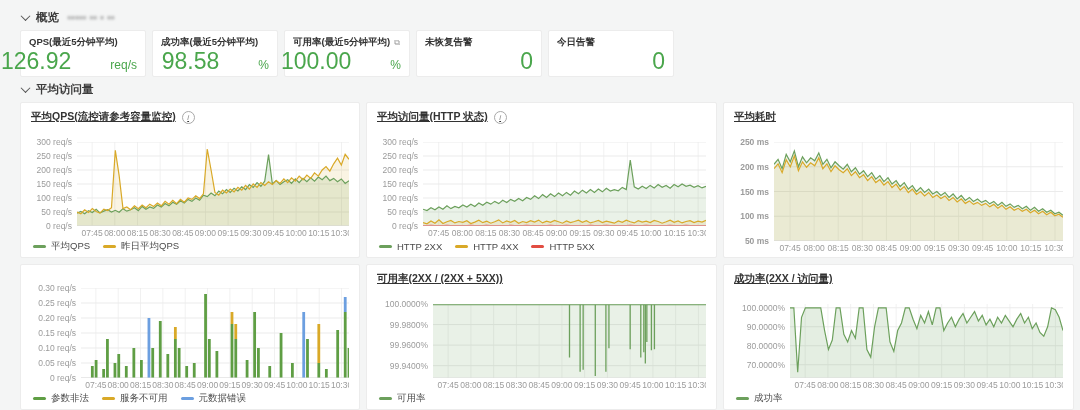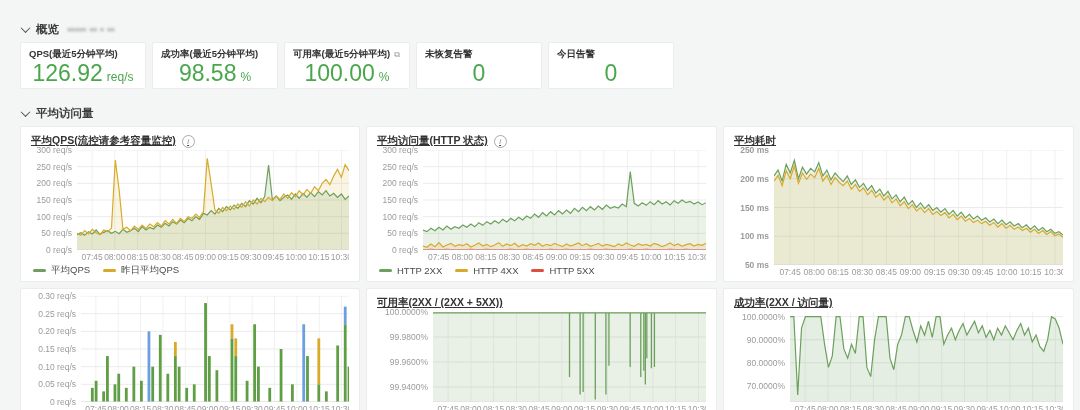--- a/index.html
+++ b/index.html
@@ -3,43 +3,43 @@
 <meta charset="utf-8">
 <style>
   html,body{margin:0;padding:0;}
   body{
     width:1080px;height:410px;overflow:hidden;background:#f4f5f5;
     font-family:"Liberation Sans","DejaVu Sans",sans-serif;
     -webkit-font-smoothing:antialiased;
   }
   .dash{padding:5px 4px 0 20px;}
   .section-header{display:flex;align-items:center;gap:7px;height:16px;
-    font-size:11.5px;font-weight:700;color:#3d3d3d;cursor:pointer;margin:16px 0 5px 2px;font-family:Liberation Serif, serif;}
+    font-size:11.5px;font-weight:700;color:#3d3d3d;cursor:pointer;margin:4px 0 5px 2px;font-family:Liberation Serif, serif;}
   .chev{width:6px;height:6px;border-left:1.5px solid #555;border-bottom:1.5px solid #555;
     transform:rotate(-45deg) translate(1px,-1px);flex:none;}
   .redacted{filter:blur(1.7px);color:#555;font-size:8px;font-weight:400;letter-spacing:1px;margin-left:2px;}
   
   .stats-row{display:flex;gap:6px;}
   .stat-card{width:126px;height:47px;background:#fff;border:1px solid #ececec;border-radius:2px;
     box-sizing:border-box;padding:5px 8px 3px;display:flex;flex-direction:column;}
   .stat-title-row{display:flex;align-items:center;gap:4px;font-size:9.5px;font-weight:700;color:#333;white-space:nowrap;overflow:hidden;}
   .ext-icon{font-size:8px;color:#999;font-weight:400;flex:none;}
-  .stat-value{flex:1;display:flex;align-items:center;justify-content:center;color:#4aa64c;line-height:1;}
+  .stat-value{flex:1;display:flex;align-items:center;justify-content:flex-end;color:#4aa64c;line-height:1;gap:35px;}
   .stat-num{font-size:23px;font-weight:500;}
   .stat-unit{font-size:12px;margin-left:4px;margin-top:7px;}
   
   .charts-grid{display:grid;grid-template-columns:340px 351px 351px;grid-template-rows:156px 146px;gap:6px;margin-top:2px;}
   .panel{background:#fff;border:1px solid #ececec;border-radius:2px;box-sizing:border-box;
     padding:7px 10px 3px;display:flex;flex-direction:column;overflow:hidden;}
   .panel-title{display:flex;align-items:center;gap:6px;font-size:10.5px;font-weight:700;color:#333;
     margin-bottom:2px;flex:none;white-space:nowrap;overflow:hidden;text-decoration:underline;}
   .info-icon{width:11px;height:11px;border:1px solid #a8a8a8;border-radius:50%;color:#8a8a8a;
     font-size:8px;font-style:italic;font-weight:400;display:inline-flex;align-items:center;justify-content:center;flex:none;}
   .c-root{flex:1;display:flex;flex-direction:column;min-height:0;}
-  .c-body{flex:1;display:flex;min-height:0;}
+  .c-body{flex:1;display:flex;min-height:0;margin-top:16px;}
   .c-gutter{position:relative;flex:none;}
   .c-gutter span{position:absolute;right:5px;transform:translateY(-50%);font-size:8.5px;color:#9b9b9b;white-space:nowrap;}
   .c-plot{flex:1;position:relative;min-width:0;}
   .c-plot svg{position:absolute;left:0;top:0;width:100%;height:100%;display:block;}
   .c-xlabels{position:relative;height:13px;flex:none;overflow:hidden;}
   .c-xlabels span{position:absolute;top:2px;transform:translateX(-50%);font-size:8.5px;color:#9b9b9b;white-space:nowrap;}
   .c-legend{height:15px;flex:none;display:flex;align-items:center;gap:13px;padding-left:2px;overflow:hidden;}
   .leg-item{display:flex;align-items:center;gap:5px;font-size:9.5px;color:#4a4a4a;cursor:pointer;white-space:nowrap;}
   .leg-item i{width:13px;height:3px;border-radius:2px;display:block;flex:none;}
 </style>

